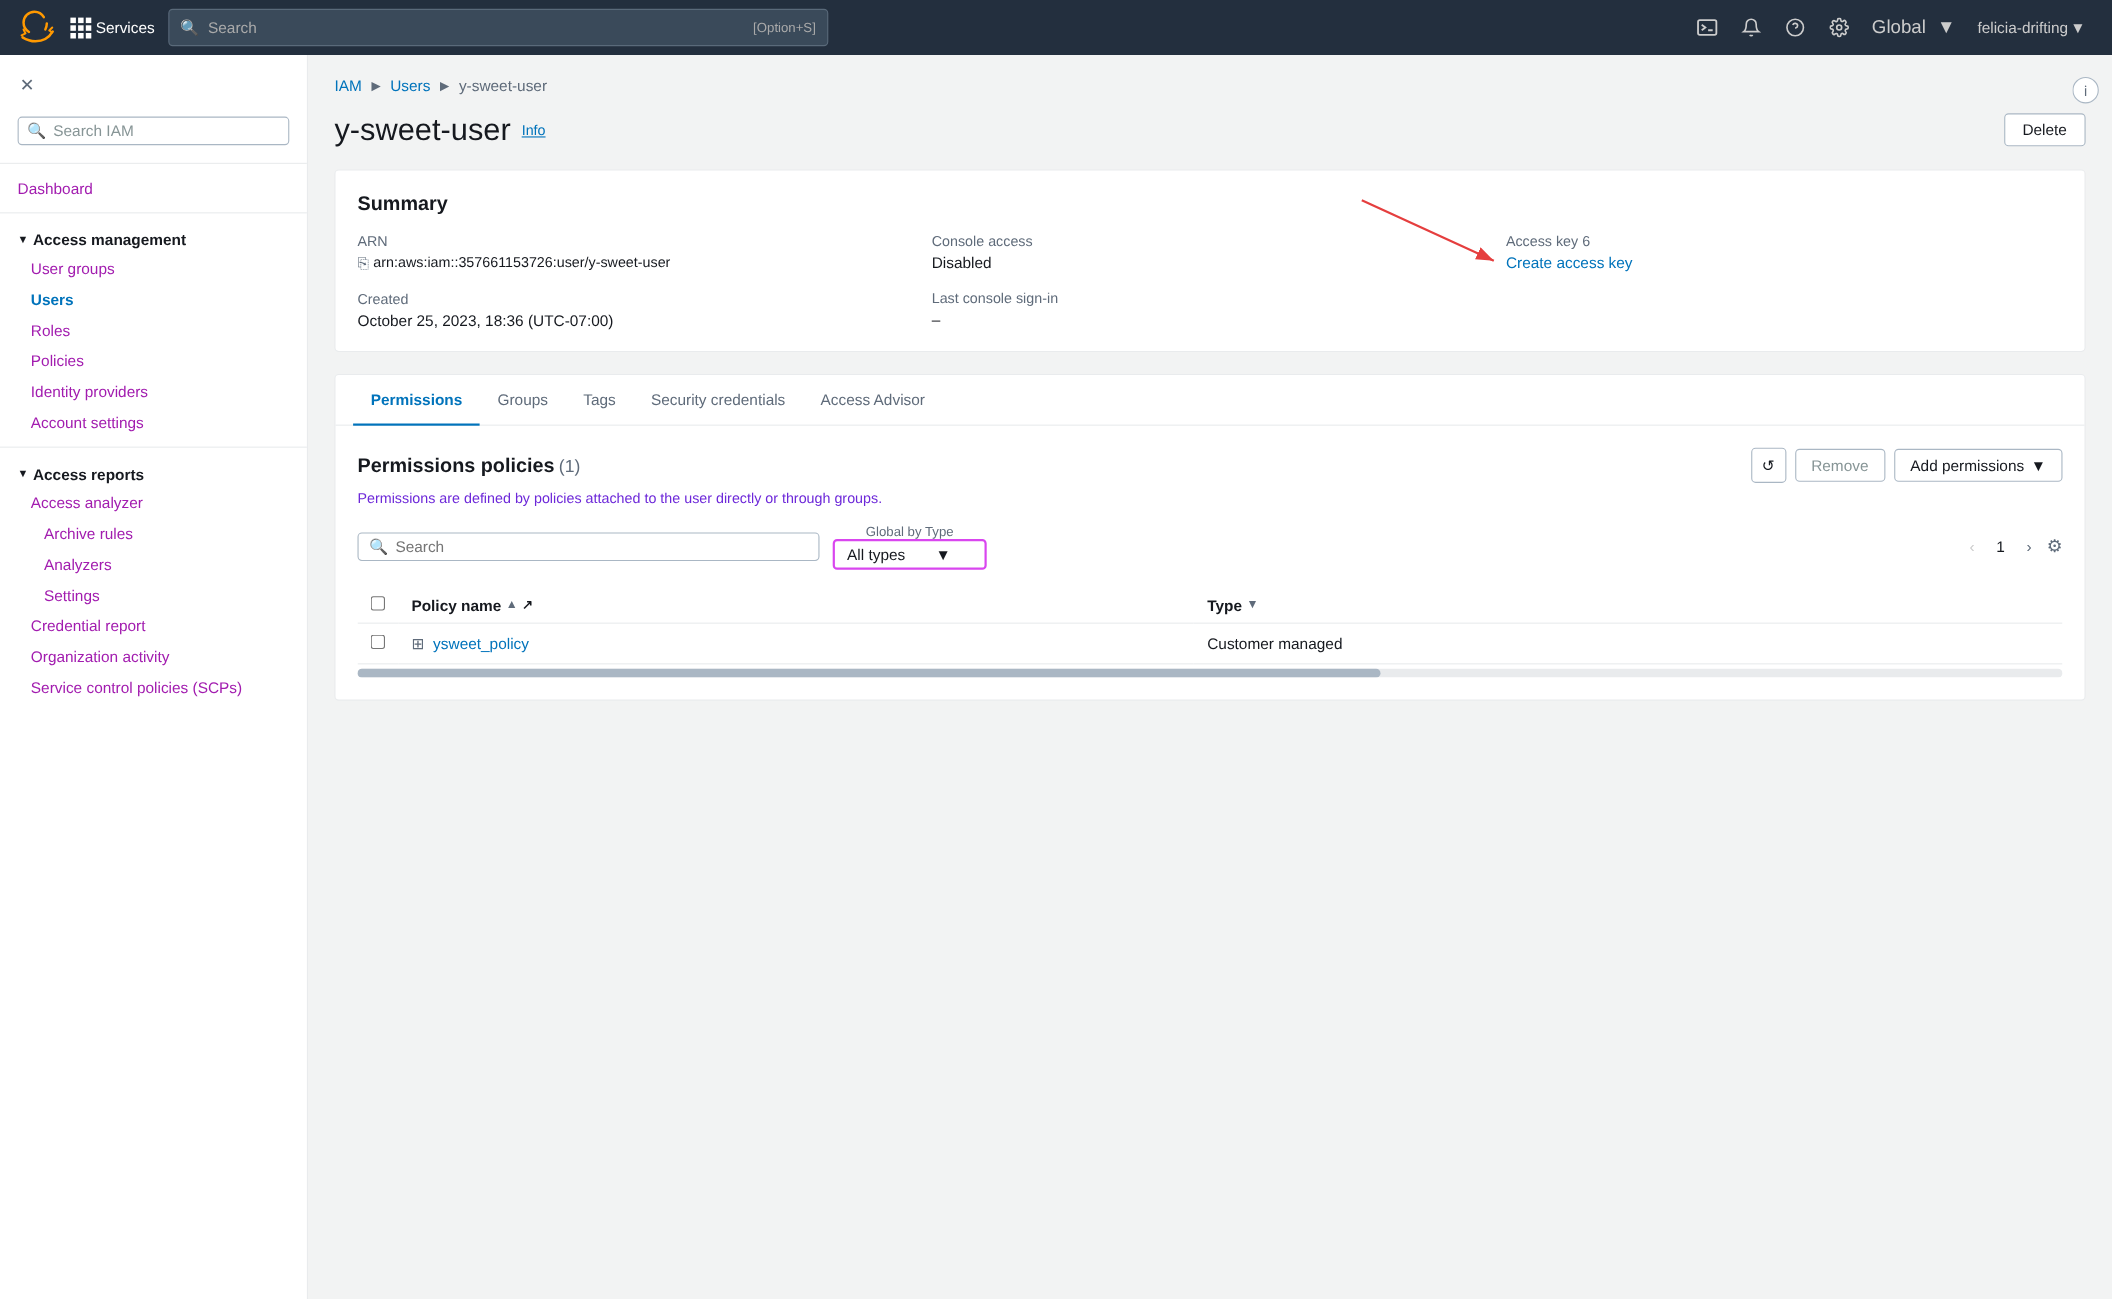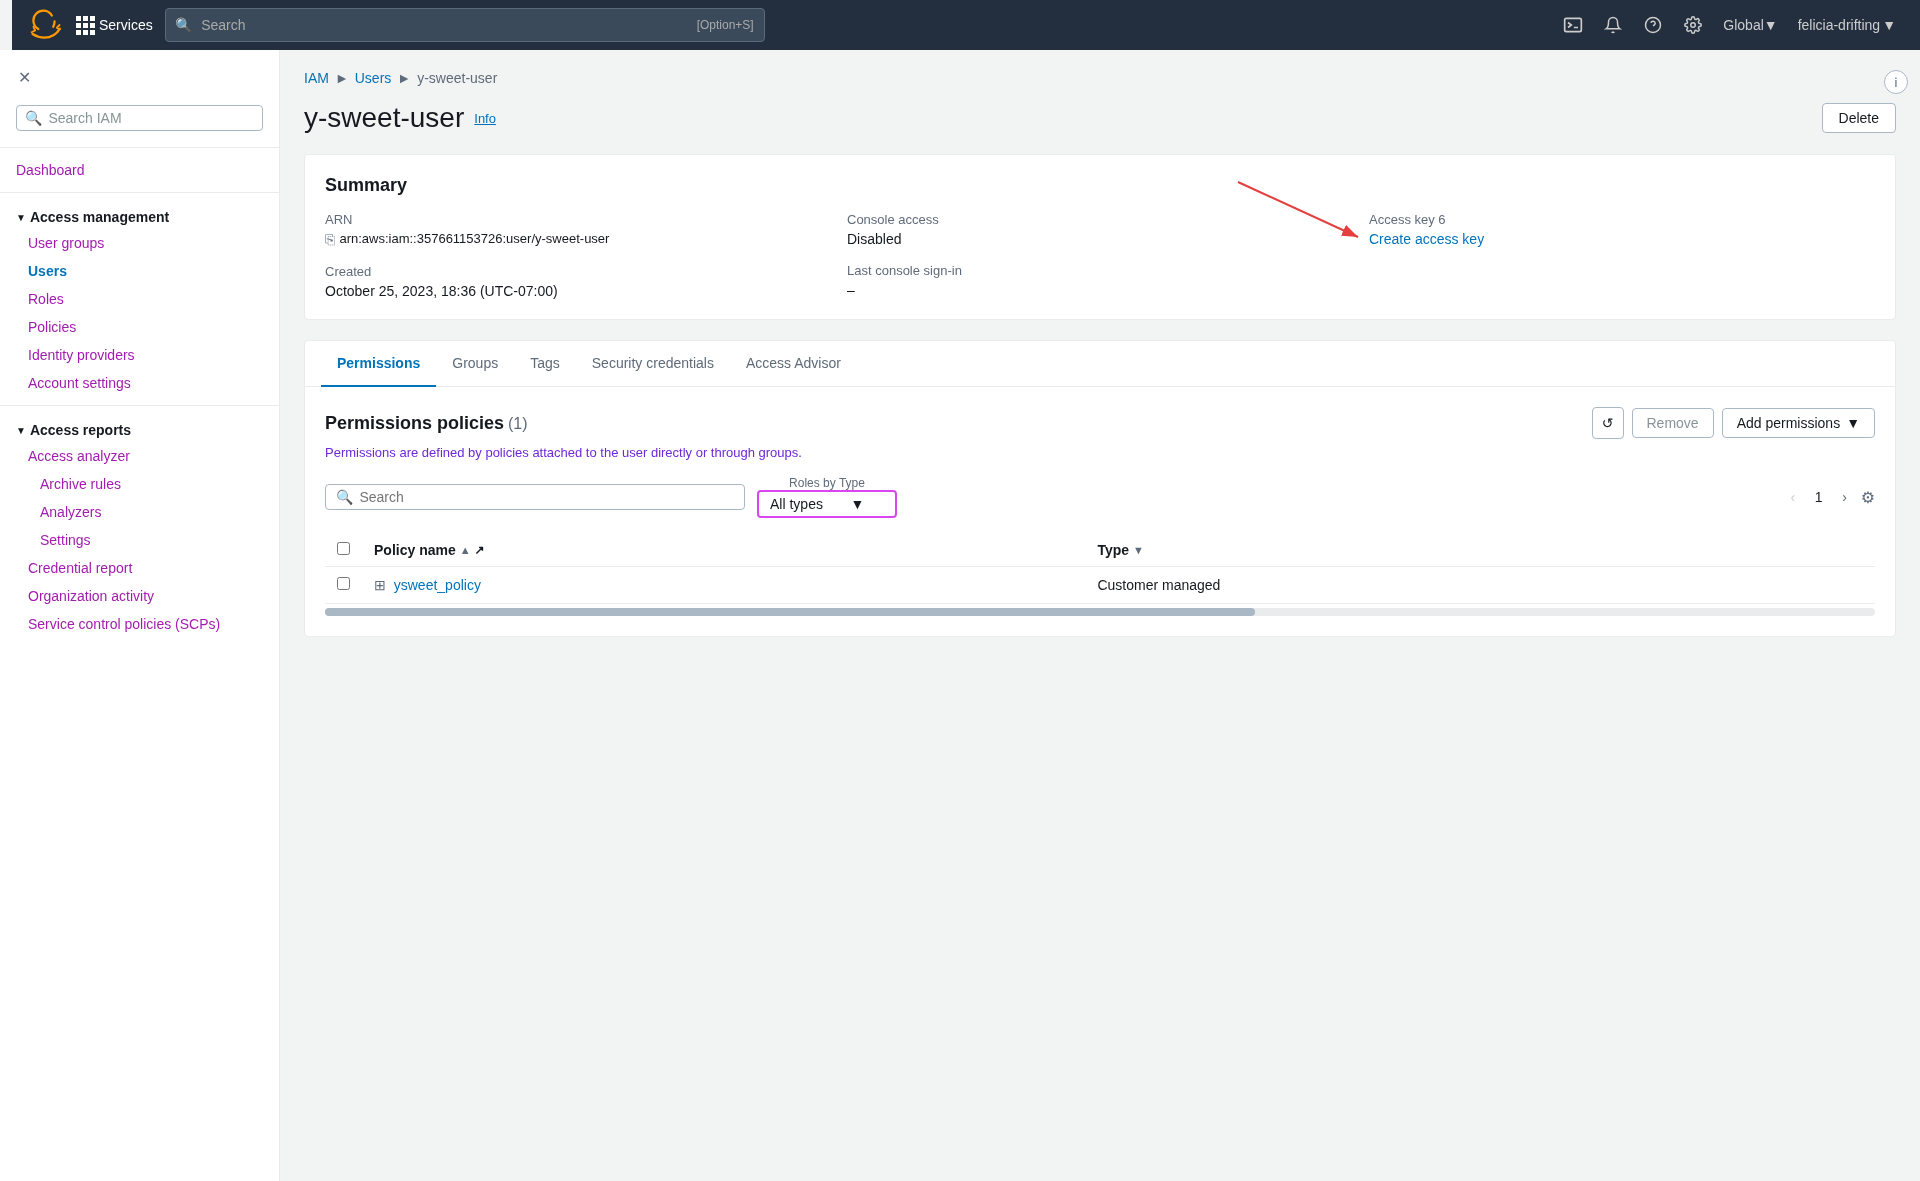--- a/index.html
+++ b/index.html
@@ -7,21 +7,21 @@
 
     
     .top-nav {
       background: #232f3e;
       height: 50px;
       display: flex;
       align-items: center;
       padding: 0 16px;
       gap: 12px;
       position: fixed;
-      top: 0; left: 12px; right: 0;
+      top: 0; left: 0; right: 0;
       z-index: 100;
     }
     .aws-logo {
       width: 36px; height: 36px;
       display: flex; align-items: center; justify-content: center;
     }
     .aws-logo svg { width: 36px; height: 36px; }
     .nav-services {
       color: #fff;
       font-size: 14px;
@@ -76,23 +76,23 @@
       border: none;
       background: transparent;
       color: #ccc;
       cursor: pointer;
       display: flex; align-items: center; justify-content: center;
       font-size: 18px;
       border-radius: 3px;
     }
     .nav-region {
       color: #ccc;
-      font-size: 14px;
-      cursor: pointer;
-      display: flex; align-items: center; gap: 0;
+      font-size: 17px;
+      cursor: pointer;
+      display: flex; align-items: center; gap: 10px;
       padding: 0 8px;
     }
     .nav-user {
       color: #ccc;
       font-size: 14px;
       cursor: pointer;
       display: flex; align-items: center; gap: 2px;
       padding: 0 8px;
     }
 
@@ -725,21 +725,21 @@
         <div class="permissions-subtitle">Permissions are defined by policies attached to the user directly or through groups.</div>
 
         <div class="filter-row">
           <div class="search-input-wrap">
             <span style="color:#879596;">🔍</span>
             <input type="text" placeholder="Search" style="">
           </div>
 
           <div style="display:flex; align-items:center; gap:8px;">
             <div style="text-align:center;">
-              <div style="font-size:12px; color:#5f6b7a;">Roles by Type</div>
+              <div style="font-size:12px; color:#5f6b7a;">Global by Type</div>
               <div class="type-select">
                 <span>All types</span>
                 <span>▼</span>
               </div>
             </div>
           </div>
 
           <div class="pagination-area">
             <button class="page-btn disabled">‹</button>
             <span class="page-num">1</span>

